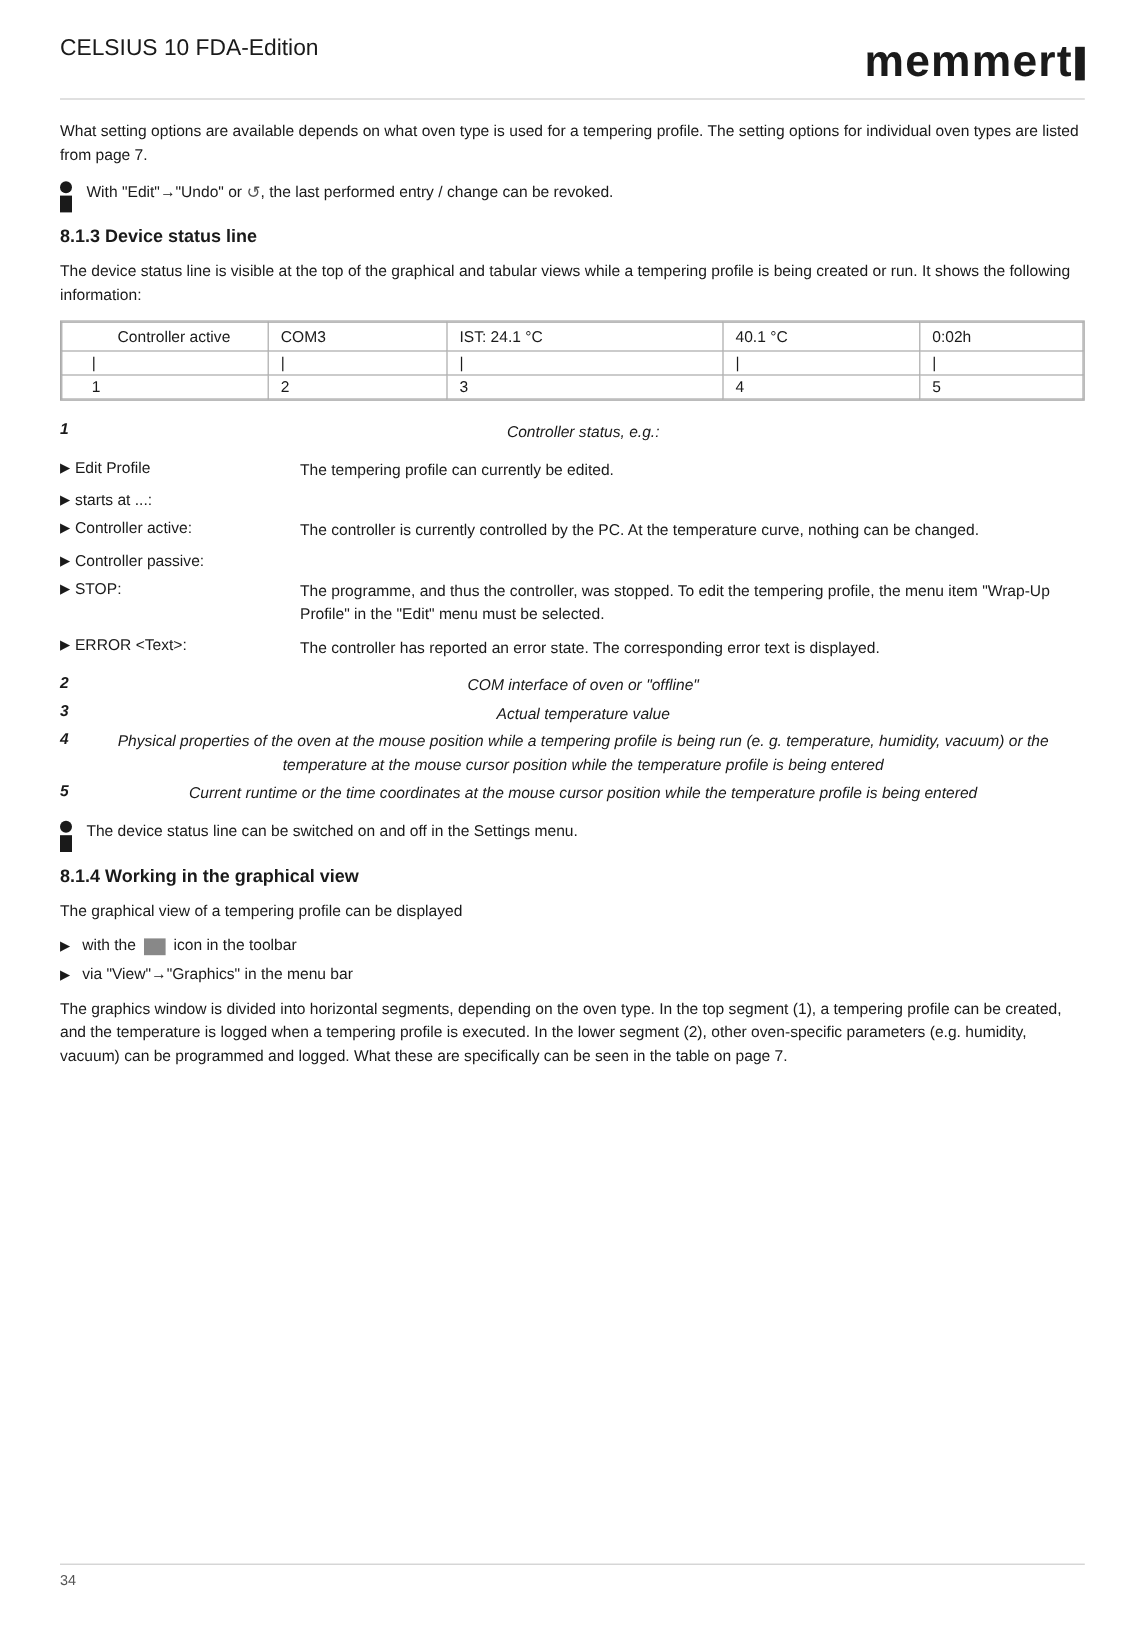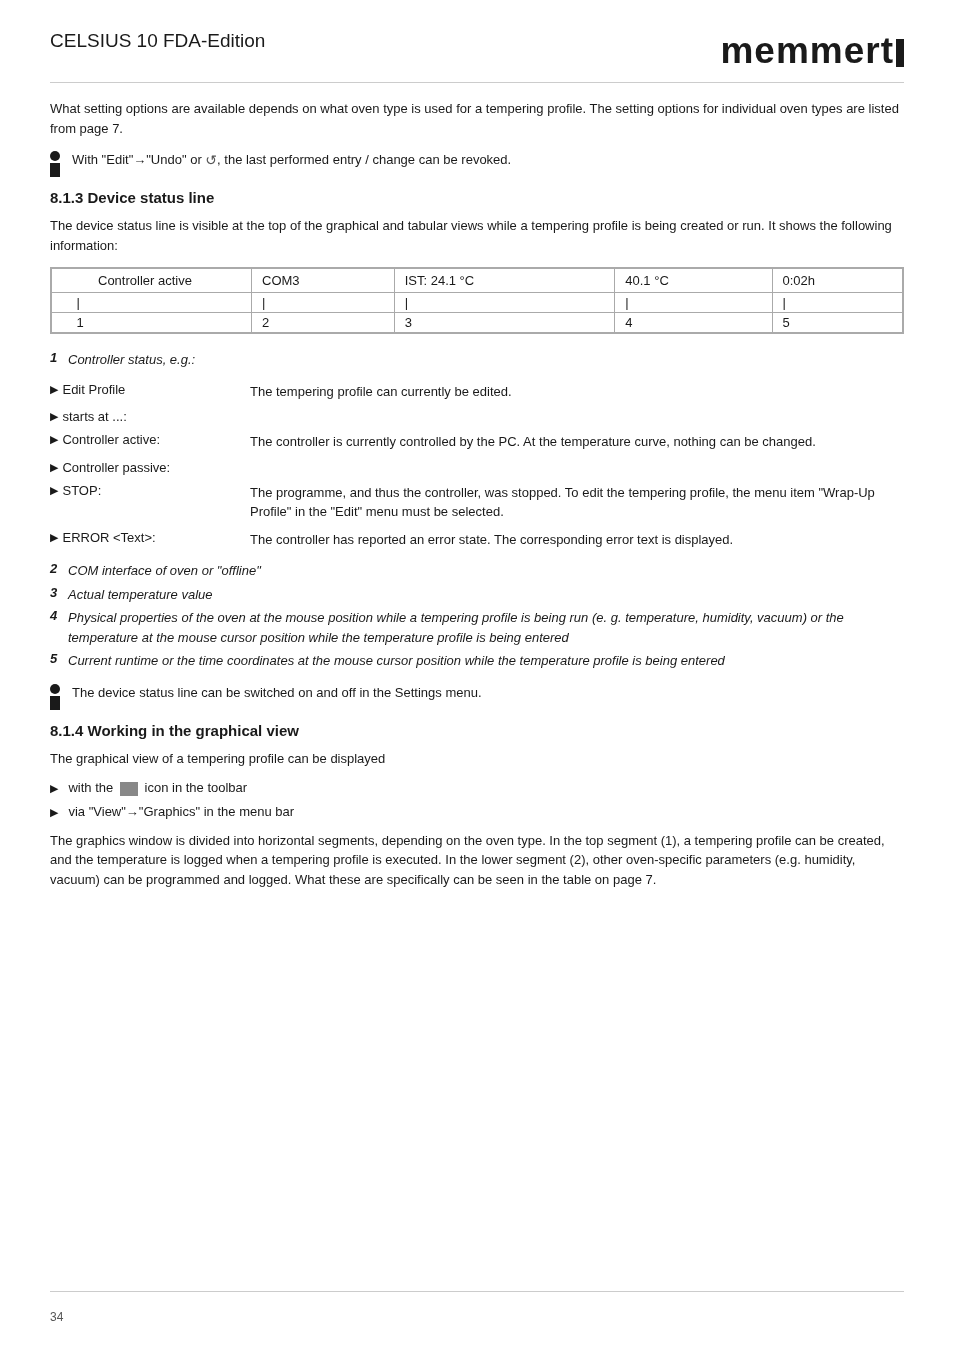--- a/index.html
+++ b/index.html
@@ -95,21 +95,21 @@
       width: 100%;
       border-collapse: collapse;
     }
     .status-table td {
       border: 1px solid #aaa;
       padding: 4px 10px;
       vertical-align: top;
       font-size: 13px;
     }
     .status-table .label-cell {
-      width: 200px;
+      width: 172px;
       border-right: 1px solid #aaa;
       padding-left: 46px;
     }
     .status-table .num-row td {
       font-size: 13px;
       padding: 2px 10px;
       border-top: none;
       vertical-align: top;
     }
 
@@ -125,20 +125,21 @@
     .numbered-item .num {
       width: 18px;
       flex-shrink: 0;
       font-style: italic;
       font-weight: bold;
     }
     .numbered-item .item-text {
       flex: 1;
       font-style: italic;
       line-height: 1.5;
+      text-align: center;
     }
 
     
     .controller-list {
       margin-bottom: 12px;
     }
     .controller-item {
       display: flex;
       align-items: flex-start;
       margin-bottom: 8px;
@@ -161,21 +162,21 @@
     }
 
     
     .page-footer {
       position: absolute;
       bottom: 30px;
       left: 50px;
       font-size: 12px;
       color: #555;
       border-top: 1px solid #ccc;
-      padding-top: 18px;
+      padding-top: 6px;
       width: calc(954px - 100px);
       margin-top: 48px;
     }
 
     
     .inline-icon {
       display: inline-block;
       width: 18px;
       height: 14px;
       background: #888;

